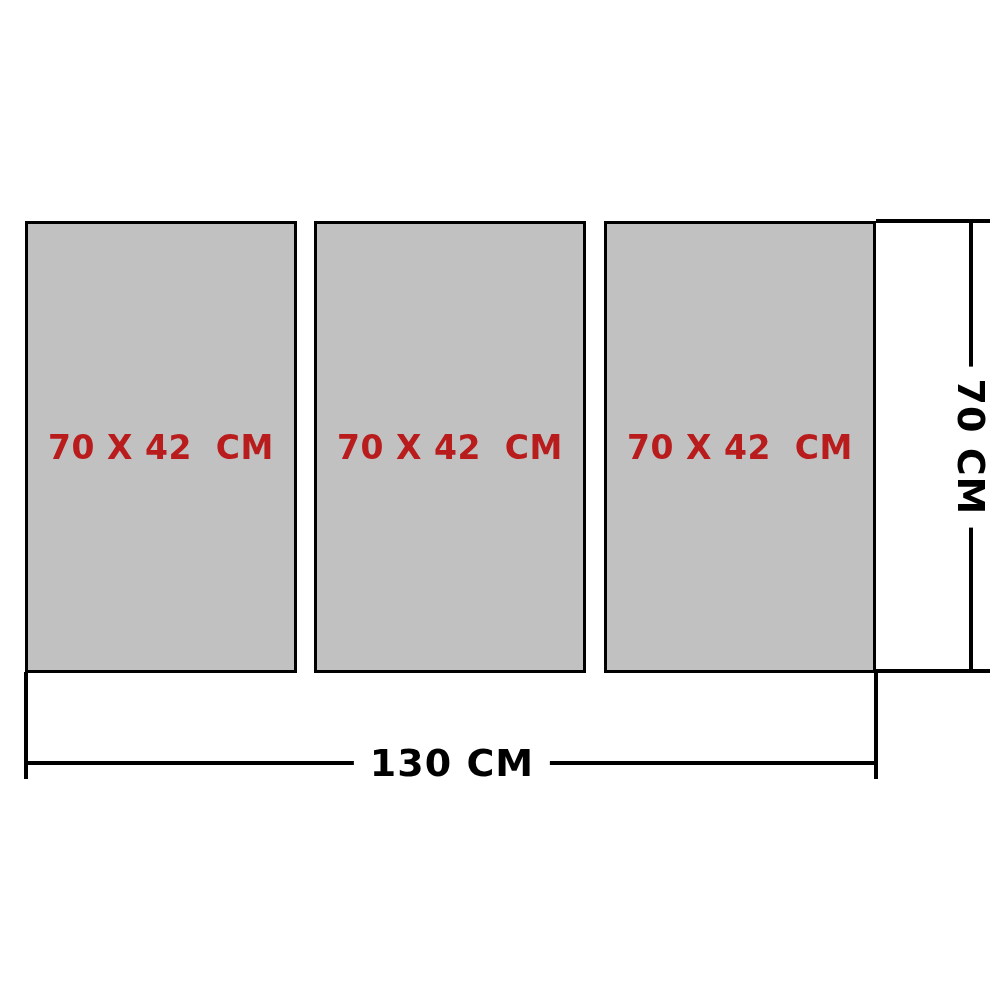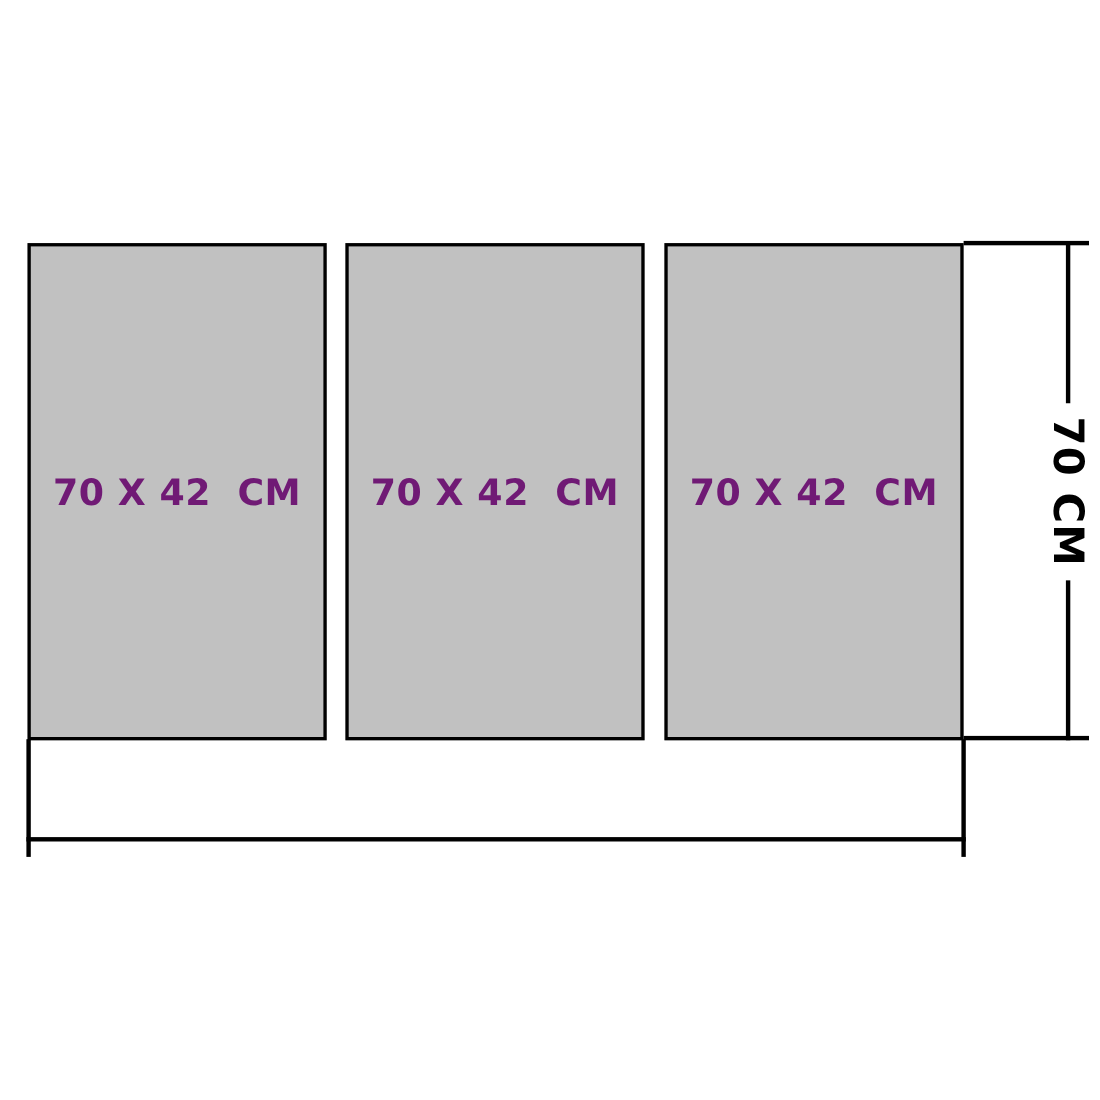--- a/index.html
+++ b/index.html
@@ -22,21 +22,21 @@
     background: #c1c1c1;
     border: 3px solid #000000;
     box-sizing: border-box;
     display: flex;
     align-items: center;
     justify-content: center;
   }
   .panel-label {
     font-size: 33px;
     font-weight: bold;
-    color: #701a75;
+    color: #b91c1c;
     white-space: pre;
     letter-spacing: 0.5px;
     text-align: left;
   }
   .dim-line {
     position: absolute;
     background: #000000;
   }
   
   .ext-70-top    { left: 876px; top: 219px; width: 114px; height: 4px; }
@@ -90,14 +90,15 @@
   </div>
 
   <div class="dim-line ext-70-top"></div>
   <div class="dim-line ext-70-bottom"></div>
   <div class="dim-line dim-70-line"></div>
   <div class="dim-label dim-label-70">70 СМ</div>
 
   <div class="dim-line ext-130-left"></div>
   <div class="dim-line ext-130-right"></div>
   <div class="dim-line dim-130-line"></div>
+  <div class="dim-label dim-label-130">130 СМ</div>
 
 </div>
 
 </body></html>

